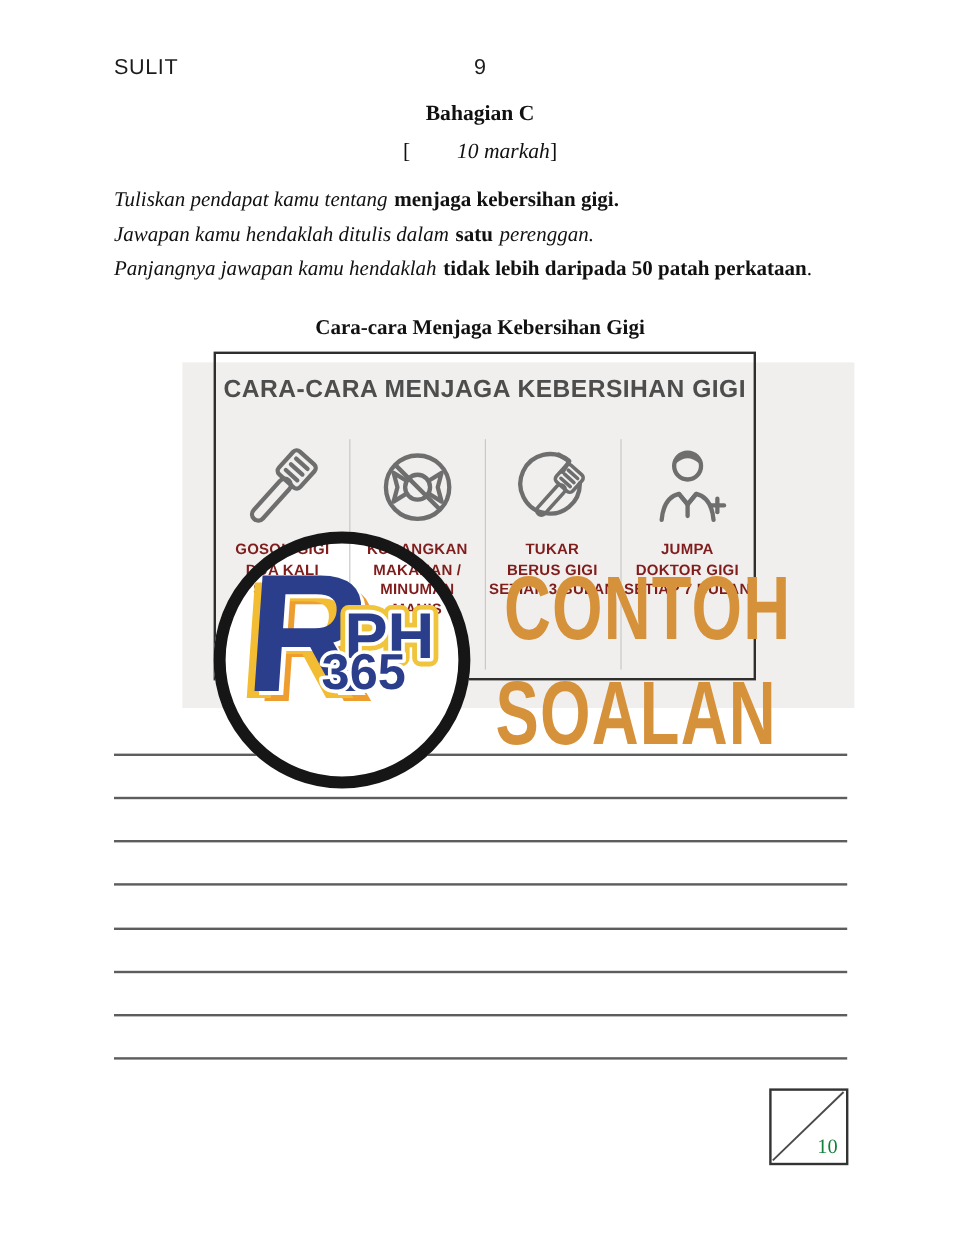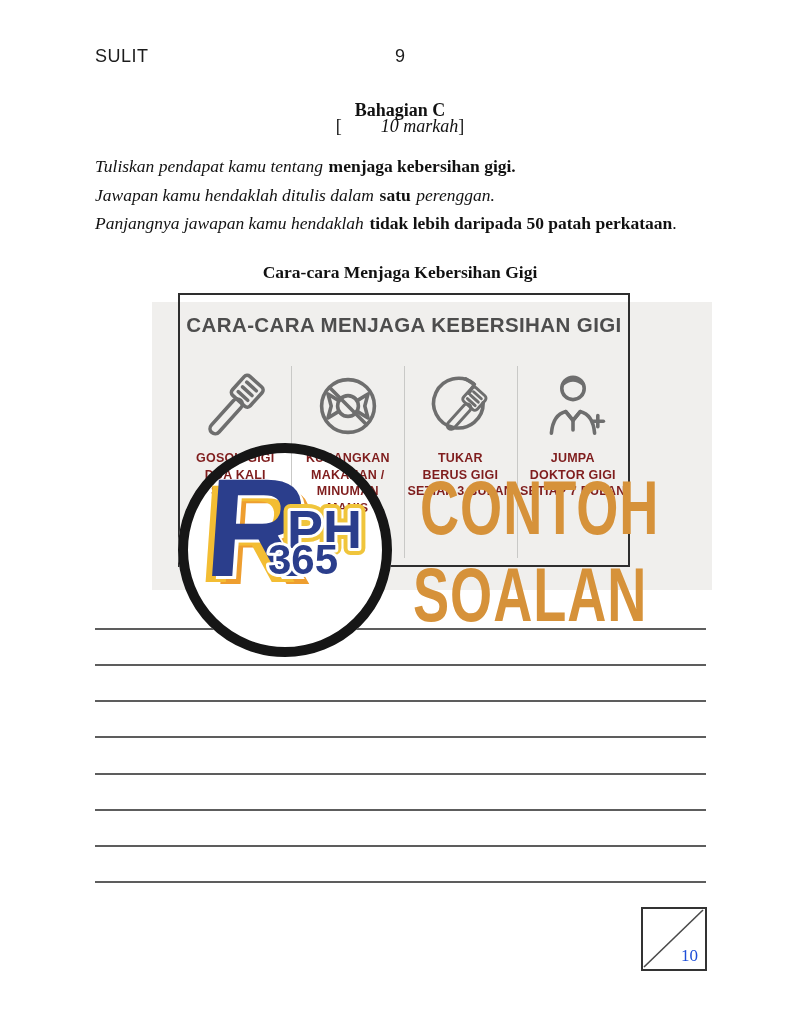--- a/index.html
+++ b/index.html
@@ -6,21 +6,21 @@
   .page{position:relative;width:800px;height:1035px;background:#ffffff;overflow:hidden;
         font-family:"Liberation Serif",serif;color:#111;}
 
   
   .hdr-left{position:absolute;left:95px;top:46px;font-family:"Liberation Sans",sans-serif;
             font-size:18px;letter-spacing:0.5px;color:#1c1c1c;}
   .hdr-page{position:absolute;left:0;right:0;top:46px;text-align:center;
             font-family:"Liberation Sans",sans-serif;font-size:18px;color:#1c1c1c;}
 
   
-  .sec-title{position:absolute;left:0;right:0;top:100px;text-align:center;
+  .sec-title{position:absolute;left:0;right:0;top:84px;text-align:center;
              font-weight:bold;font-size:18px;}
   .sec-marks{position:absolute;left:0;right:0;top:116px;text-align:center;font-size:18px;}
   .sec-marks .it{font-style:italic;margin-left:39px;}
 
   
   .instr{position:absolute;left:95px;font-size:17.5px;white-space:nowrap;}
   .i1{top:156px}.i2{top:185px}.i3{top:213px}
   .it{font-style:italic;}
   .bd{font-weight:bold;font-style:normal;font-family:Liberation Serif, serif;}
   .gap{margin-left:0.32em;}
@@ -68,21 +68,21 @@
   .stamp2{left:413px;top:551px;}
 
   
   .answer-line{position:absolute;left:95px;width:611px;height:0;
                border-top:2px solid #5d5d5d;z-index:2;}
 
   
   .marks-box{position:absolute;left:641px;top:907px;width:66px;height:64px;
              border:2.5px solid #333;box-sizing:border-box;z-index:5;background:#fff;}
   .marks-box svg{position:absolute;left:0;top:0;}
-  .marks-value{position:absolute;right:7px;bottom:3px;font-size:17px;color:#1d4ed8;}
+  .marks-value{position:absolute;right:7px;bottom:3px;font-size:17px;color:#15803d;}
 </style>
 </head>
 <body>
 
 <div class="page">
 
   <div class="hdr-left">SULIT</div>
   <div class="hdr-page">9</div>
 
   <div class="sec-title">Bahagian C</div>

